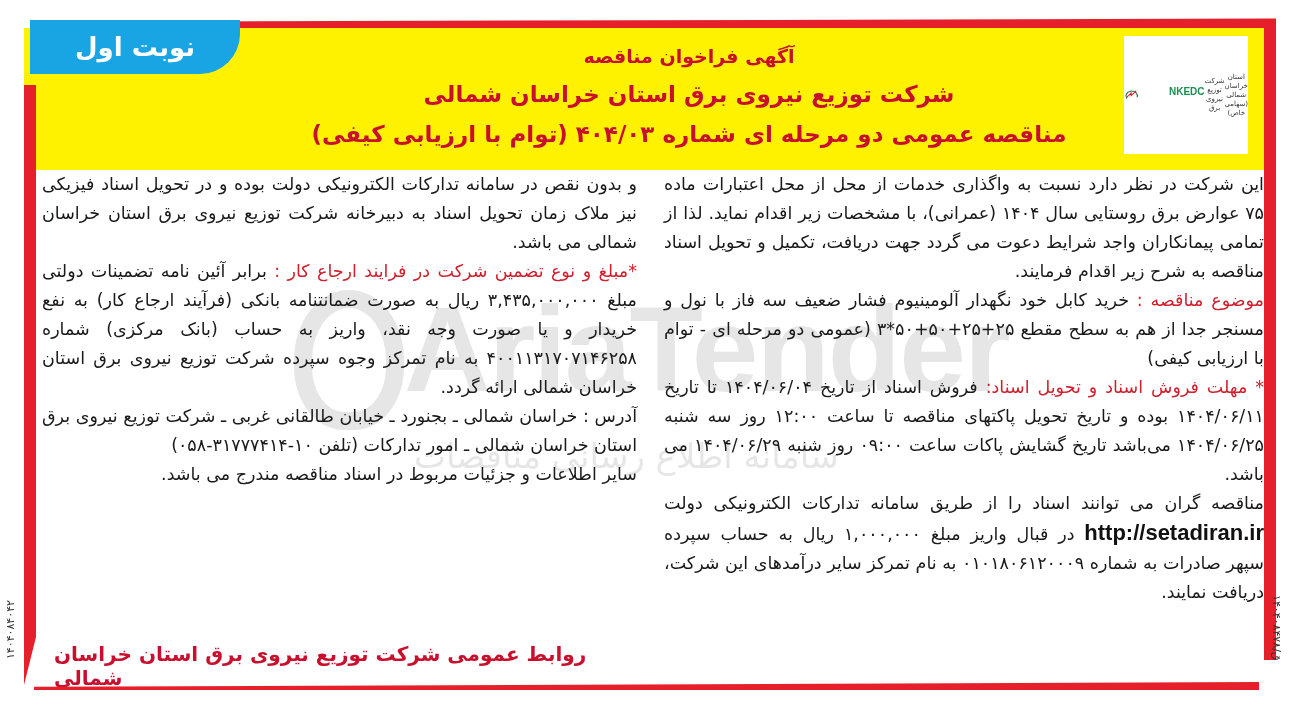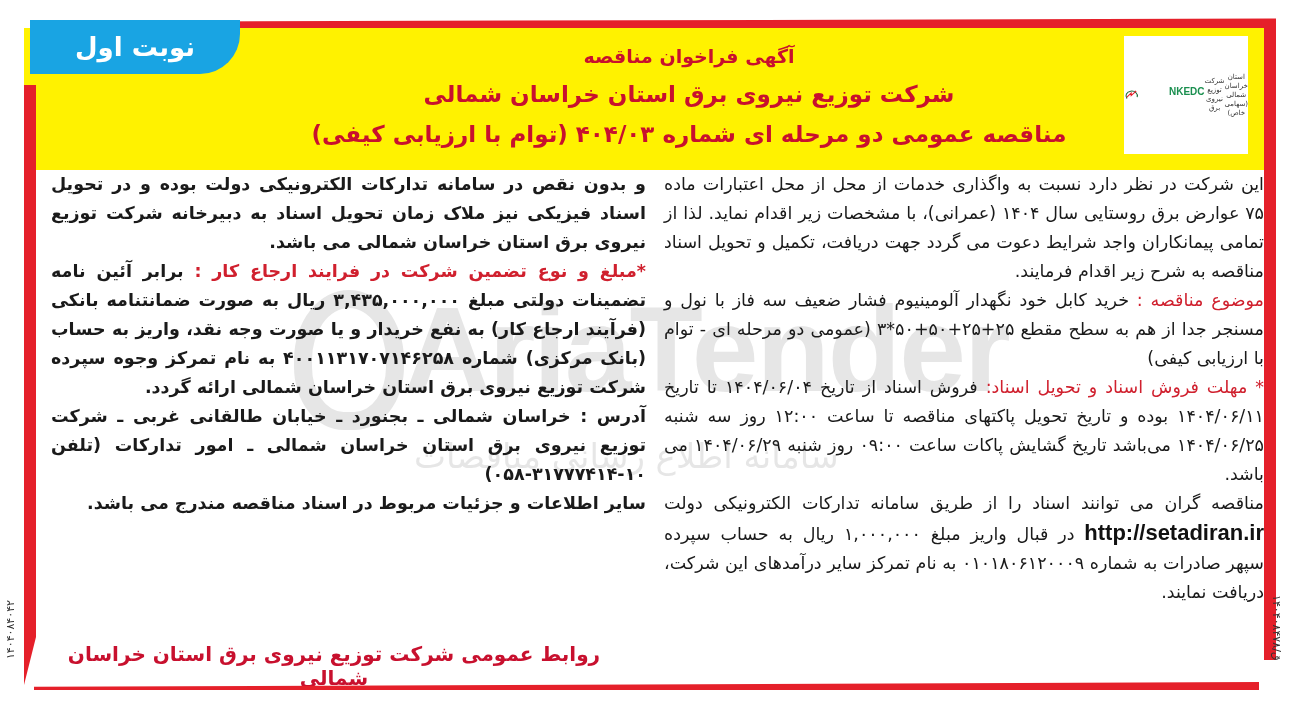--- a/index.html
+++ b/index.html
@@ -36,25 +36,25 @@
     }
     .logo-box svg { width: 100px; height: 72px; }
     .logo-box .brand { color: #1a8f4f; font-size: 10px; font-weight: bold; font-family: "Liberation Sans", sans-serif; margin-left: 30px; margin-top: -8px; }
     .logo-box .sub { color: #333; font-size: 7px; direction: rtl; text-align: center; line-height: 9px; }
     .col {
       position: absolute; direction: rtl; text-align: justify; text-align-last: right;
       font-size: 17.5px; line-height: 29px; color: #1a1a1a; font-family: "DejaVu Sans", sans-serif;
     }
     .col p { margin: 0; }
     .col-right { left: 640px; top: 150px; width: 600px; }
-    .col-left { left: 27px; top: 150px; width: 595px; font-weight: bold; }
+    .col-left { left: 18px; top: 150px; width: 595px; }
     .hl { color: #d0202e; }
     .url { font-weight: bold; font-size: 22px; font-family: "Liberation Sans", sans-serif; color: #111; direction: ltr; unicode-bidi: embed; }
     .footer-title {
-      position: absolute; left: 30px; top: 622px; width: 560px; text-align: center; direction: rtl;
+      position: absolute; left: 30px; top: 622px; width: 560px; text-align: left; direction: rtl;
       color: #c8102e; font-weight: bold; font-size: 20px;
     }
     .watermark {
       position: absolute; left: 270px; top: 250px; width: 700px; height: 220px; pointer-events: none;
       opacity: 0.18;
     }
     .watermark .wm-text { position: absolute; left: 110px; top: 10px; font-size: 120px; font-weight: bold; color: #777; font-family: "Liberation Sans", sans-serif; letter-spacing: -2px; }
     .watermark .wm-sub { position: absolute; left: 120px; top: 166px; font-size: 34px; color: #777; direction: rtl; }
     .watermark .wm-shield { position: absolute; left: 0; top: 20px; width: 110px; height: 140px; border: 18px solid #777; border-radius: 50% 50% 45% 45%; box-sizing: border-box; }
     .side-code {

